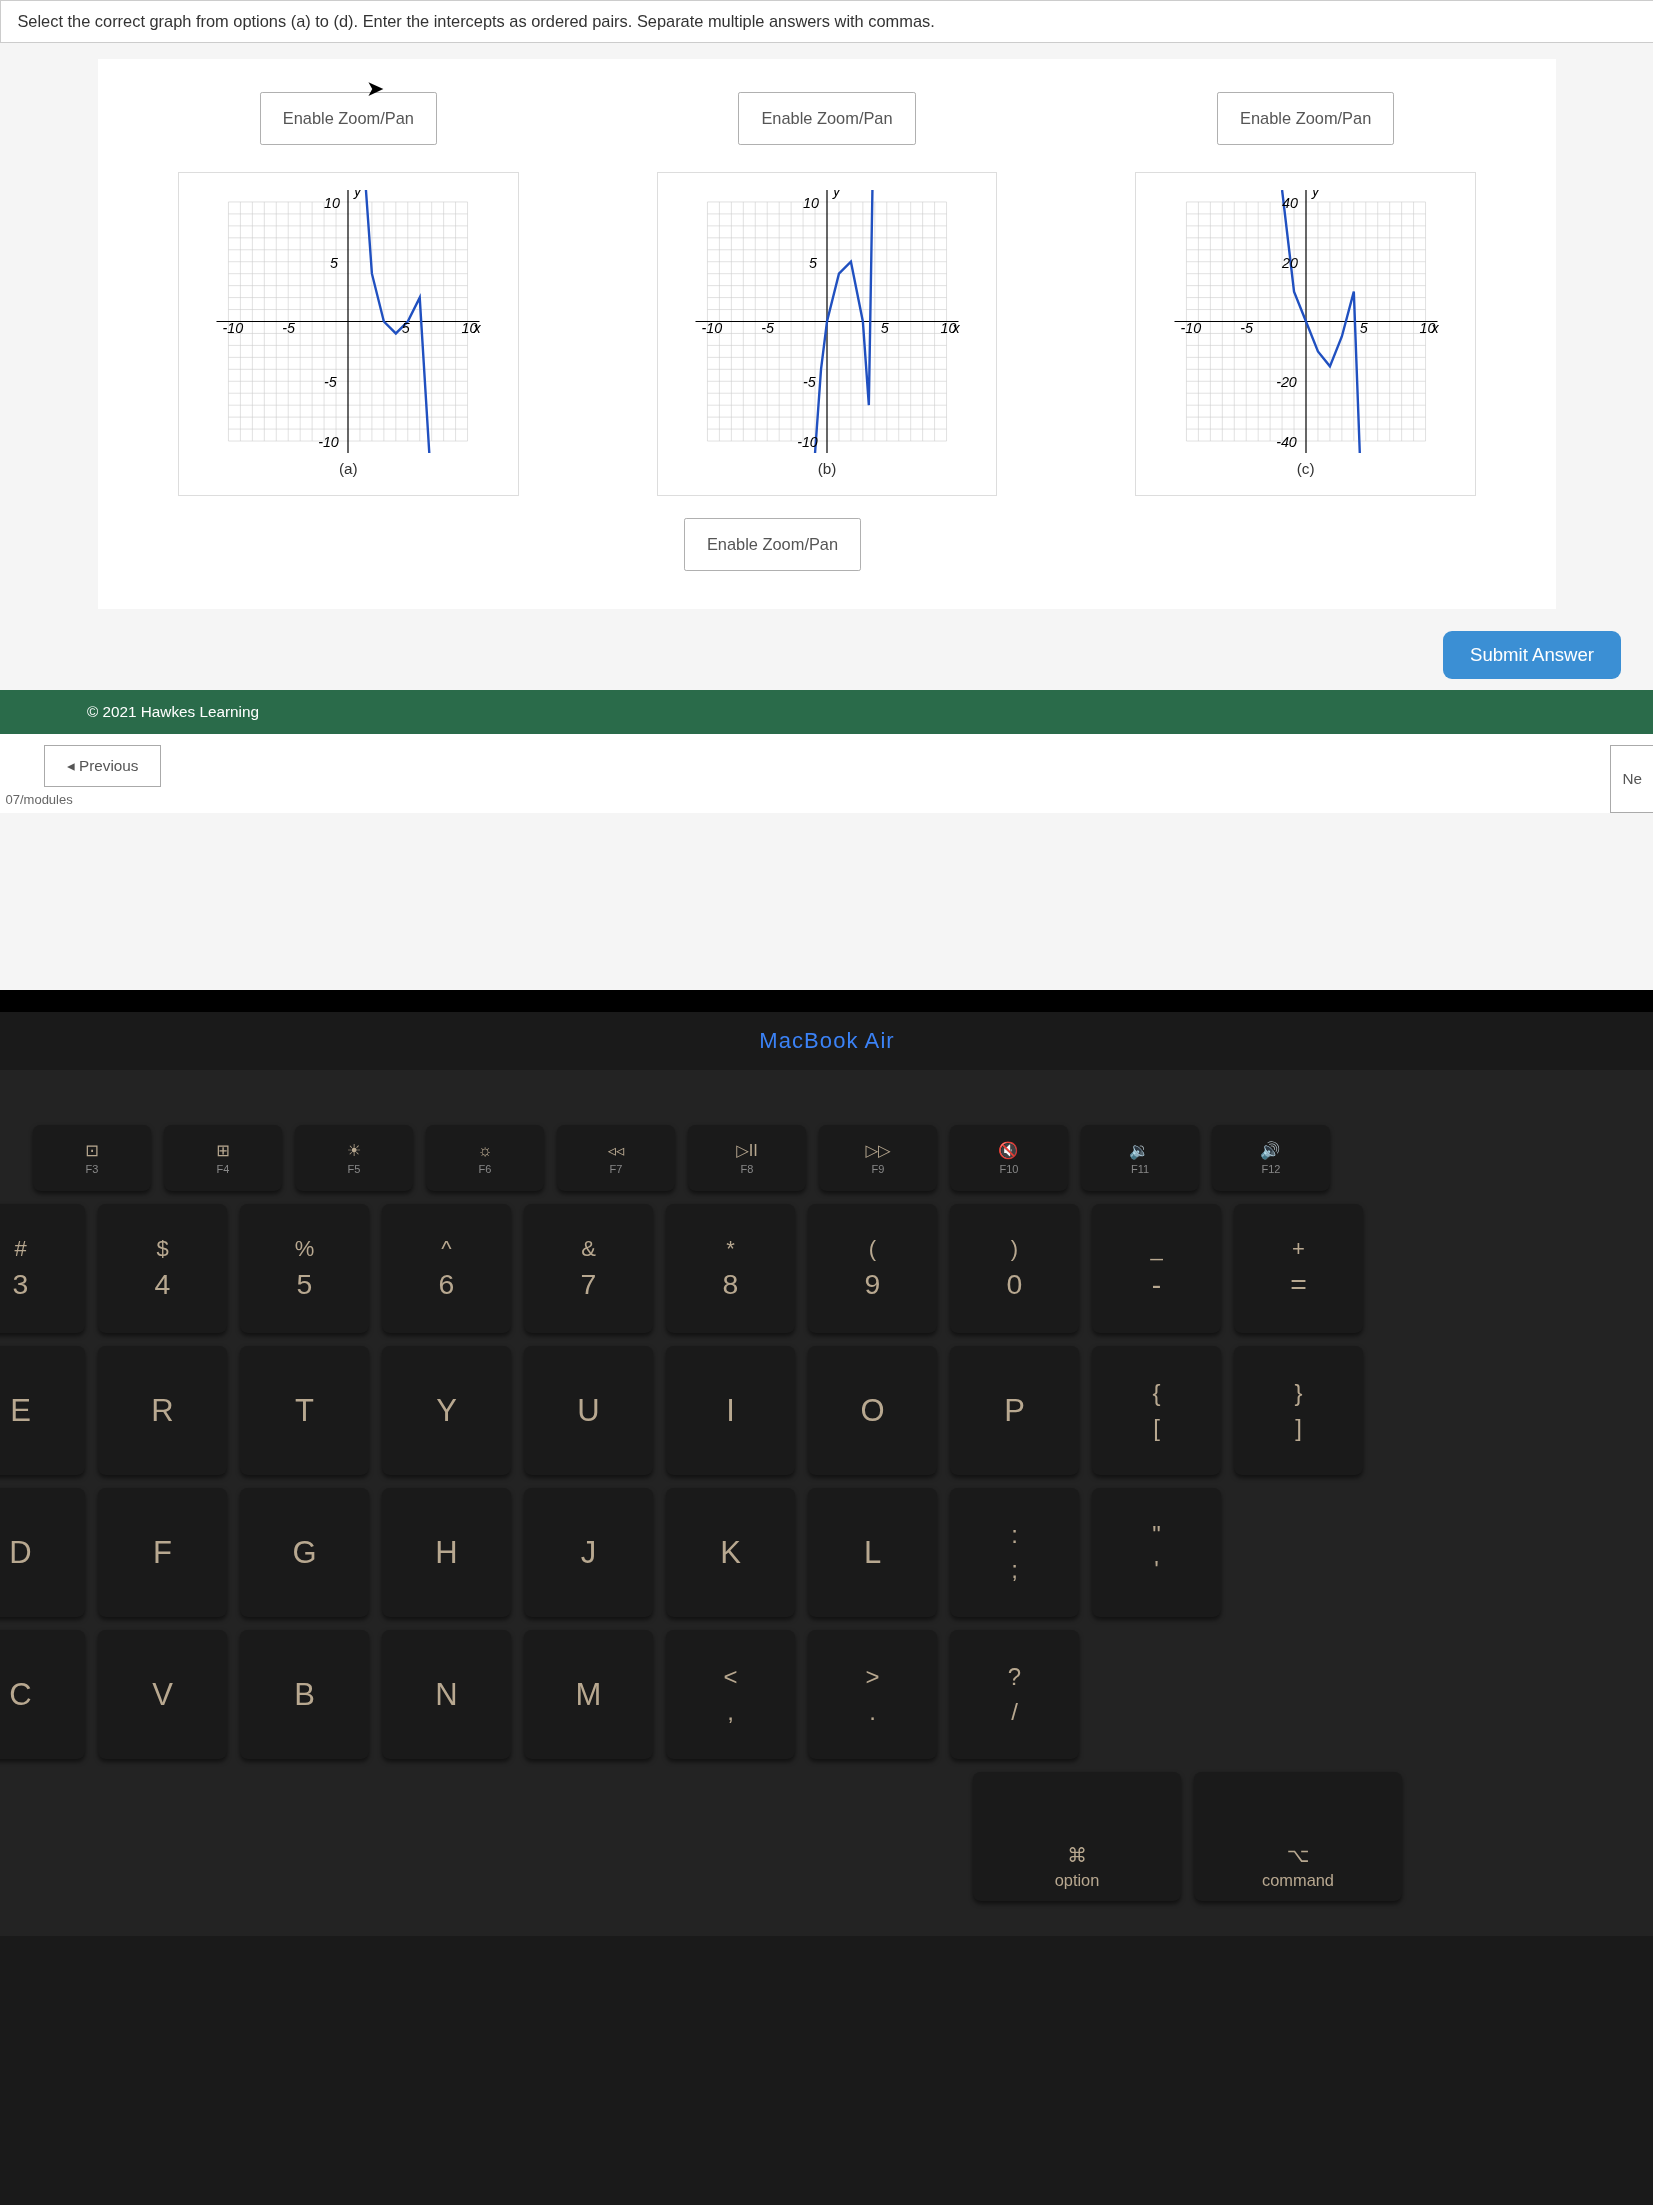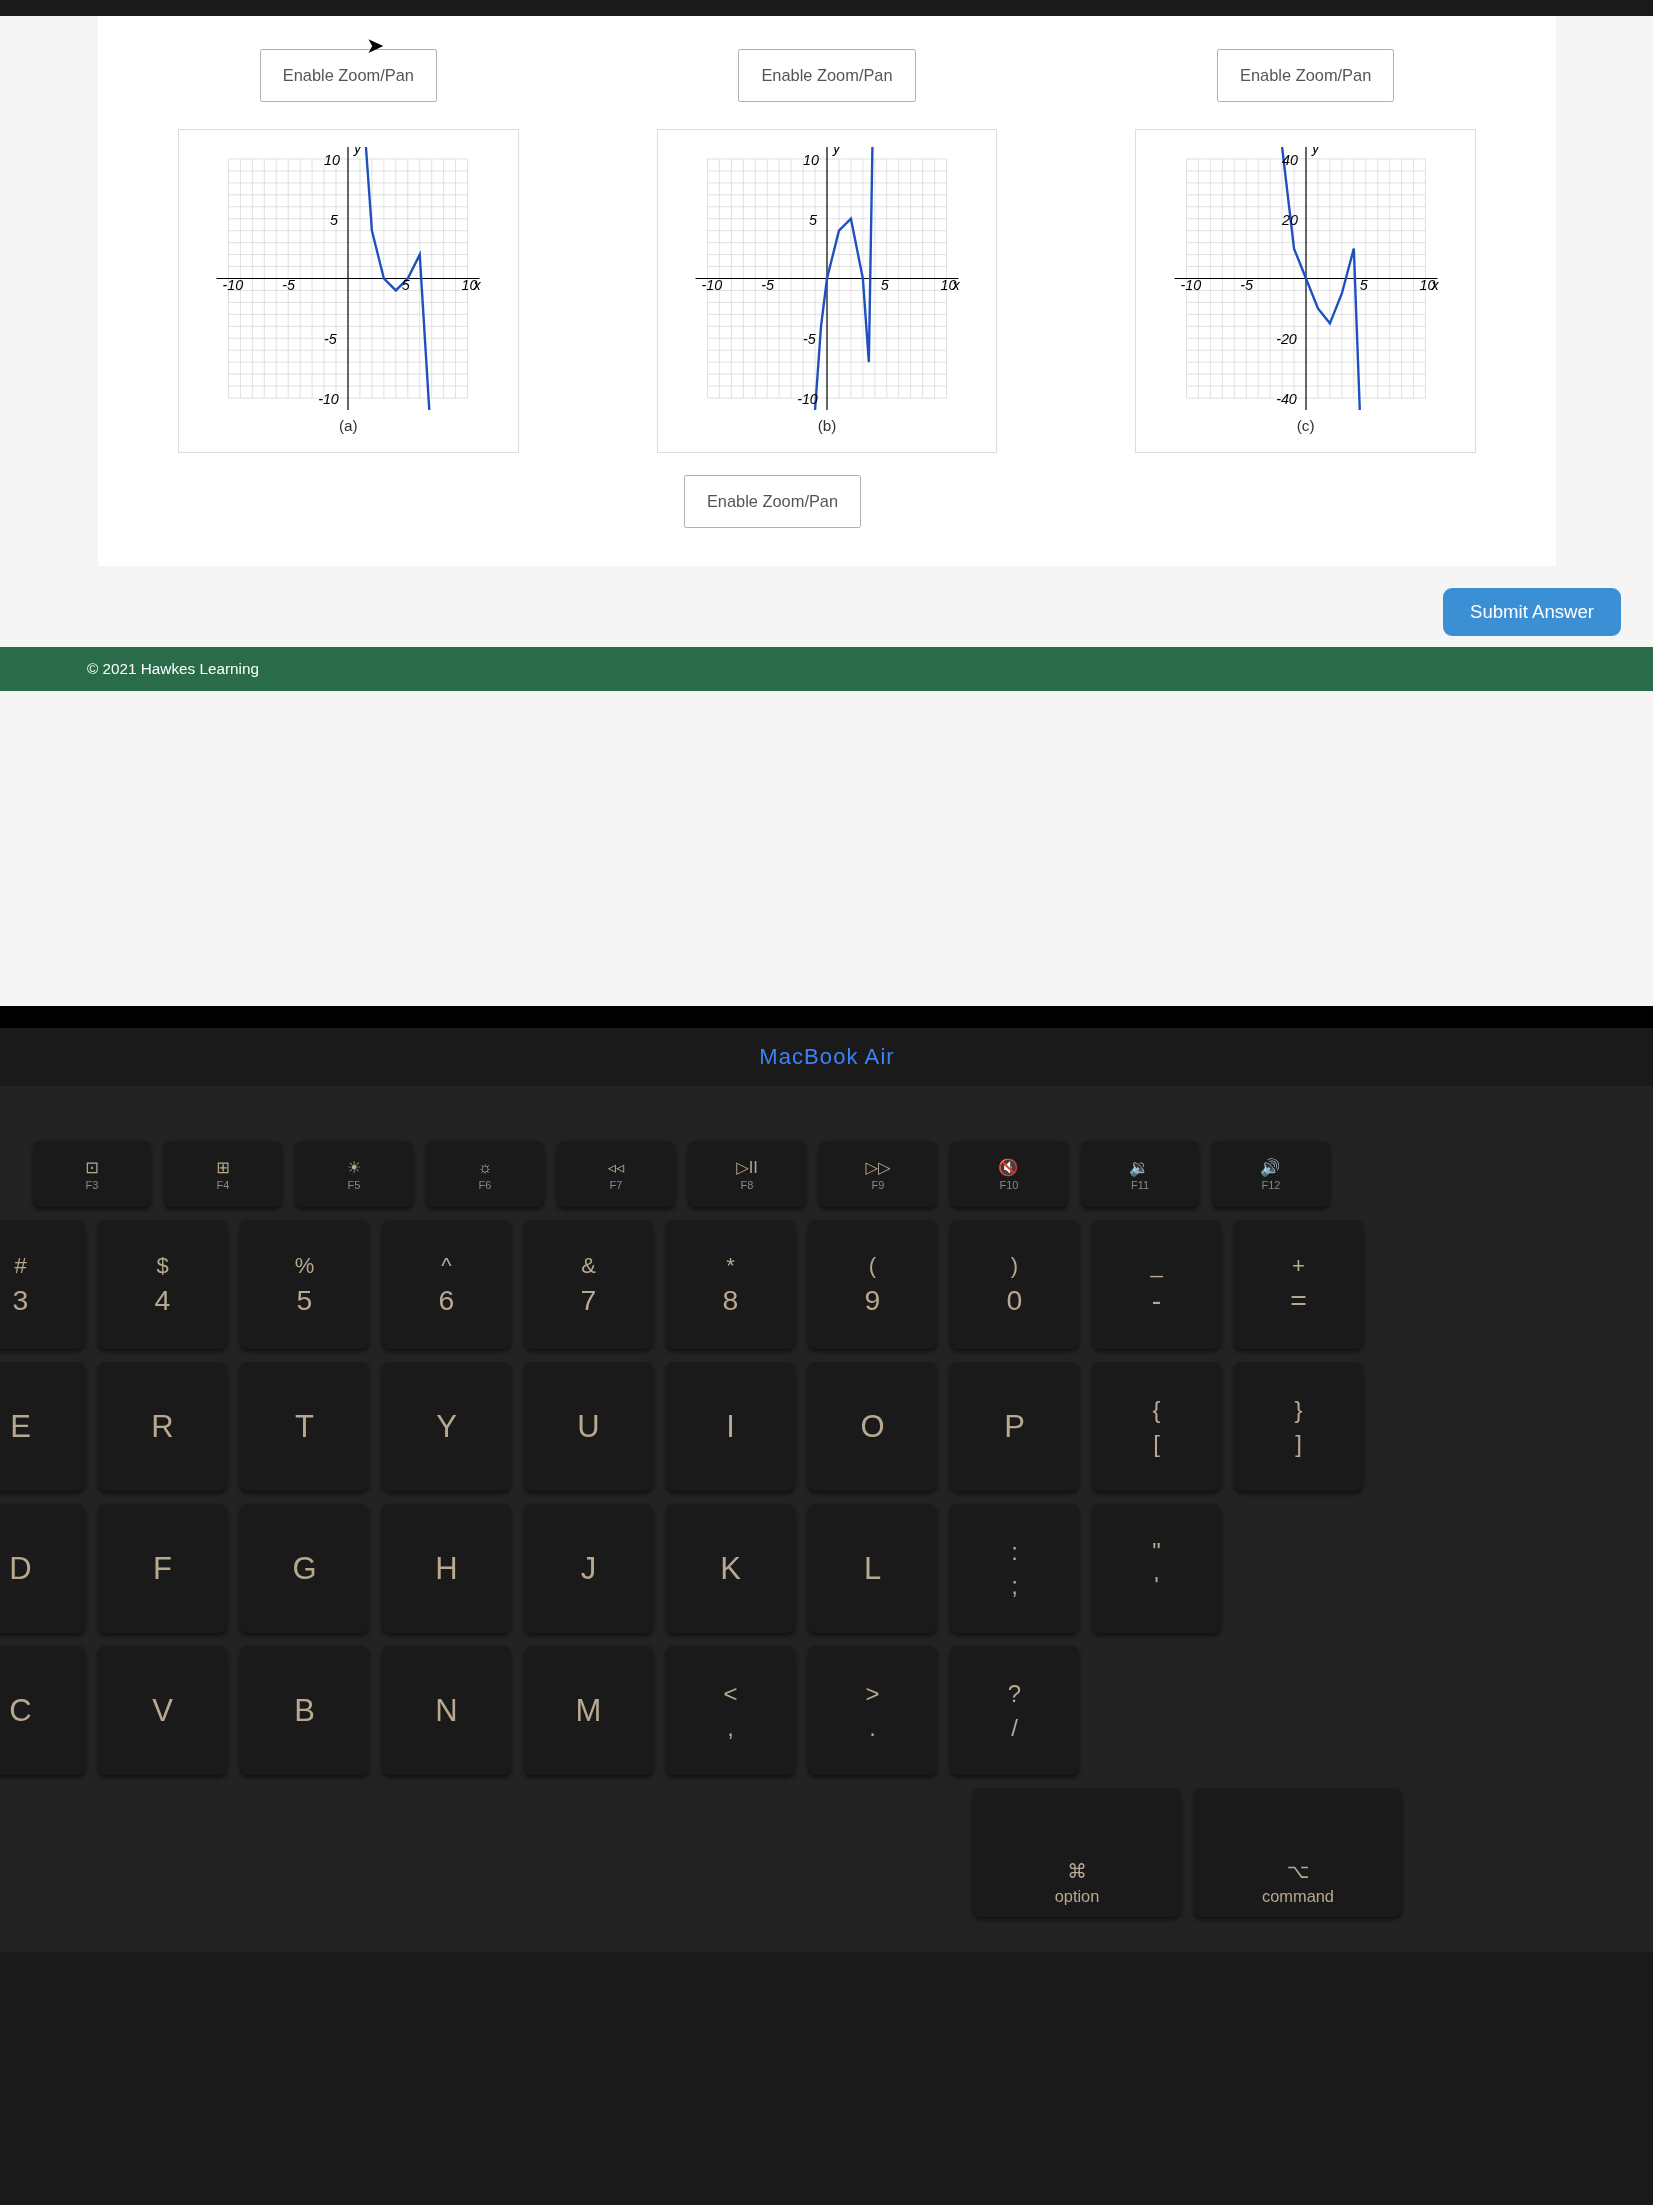--- a/index.html
+++ b/index.html
@@ -200,20 +200,21 @@
     
     .key-sym .top { font-size: 24px; }
     .key-sym .bottom { font-size: 24px; margin-top: 6.6px; }
     
     .key-half-shown-left { margin-left: -77px; }
   </style>
 </head>
 <body>
 
 <div class="screen">
+  <div class="instruction">Select the correct graph from options (a) to (d). Enter the intercepts as ordered pairs. Separate multiple answers with commas.</div>
 
   <div class="content-area">
     <span class="cursor-arrow">➤</span>
 
     <div class="graphs-row">
 
       <div class="graph-container">
         <button class="zoom-btn">Enable Zoom/Pan</button>
         <div class="graph-box">
           <svg class="graph-svg" viewBox="-11 -11 22 22">
@@ -423,20 +424,27 @@
       <button class="zoom-btn" style="margin-left:-109px">Enable Zoom/Pan</button>
     </div>
   </div>
 
   <div class="submit-row">
     <button class="submit-btn">Submit Answer</button>
   </div>
 
   <div class="copyright-bar">© 2021 Hawkes Learning</div>
 
+  <div class="nav-row">
+    <div>
+      <button class="prev-btn">◂ Previous</button>
+      <div class="path-text">07/modules</div>
+    </div>
+    <button class="next-btn">Ne</button>
+  </div>
 </div>
 
 <div class="laptop-label">MacBook Air</div>
 
 <div class="keyboard">
   <div class="key-row" id="fn-row">
       <div class="key key-fn">
         <span>⊡</span>
         <span class="sub">F3</span>
       </div>

